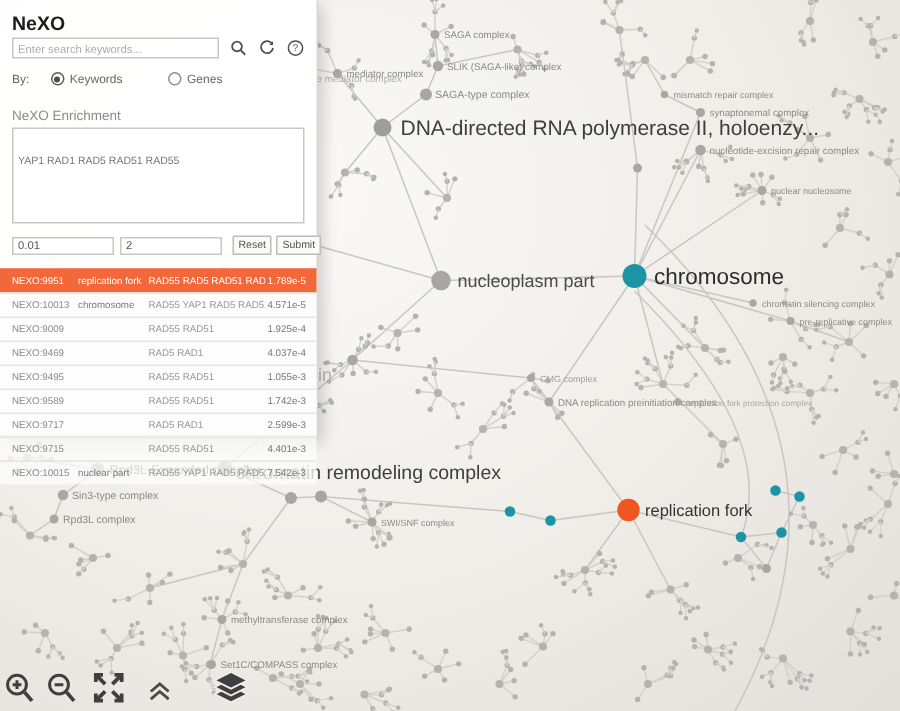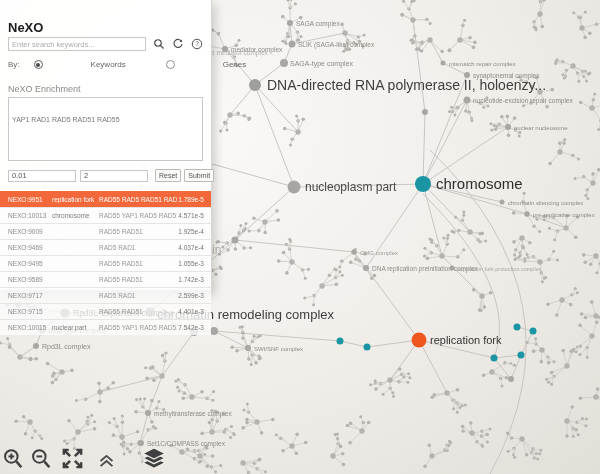--- a/index.html
+++ b/index.html
@@ -4,29 +4,29 @@
 <style>
   html,body{margin:0;padding:0;}
   #stage{position:relative;width:600px;height:474px;overflow:hidden;
     font-family:"Liberation Sans","DejaVu Sans",sans-serif;
     background:radial-gradient(ellipse at 35% 28%, #faf9f7 0%, #f0ede9 55%, #e2dfd9 100%);}
   #graph{position:absolute;left:0;top:0;}
   
   #panel{position:absolute;left:0;top:0;width:211px;height:290px;
     background:rgba(255,255,255,0.94);border-right:1px solid #d9d7d3;border-bottom:1px solid #d9d7d3;
     box-shadow:3px 4px 10px rgba(0,0,0,0.18);z-index:5;}
-  .ptitle{font-size:13px;font-weight:bold;color:#1c1c1c;padding:20px 8px 1px;}
+  .ptitle{font-size:13px;font-weight:bold;color:#1c1c1c;padding:8px 8px 1px;}
   .srow{display:flex;align-items:center;margin:1px 8px 0;}
   .srow input{width:130px;height:12px;border:1px solid #c9c7c3;font-size:7.5px;color:#555;
     padding:0 3px;outline:none;background:#fff;}
   .srow input::placeholder{color:#ababab;}
   .icbtn{margin-left:7px;display:flex;align-items:center;cursor:pointer;}
   .byrow{display:flex;align-items:center;margin:9px 8px 0;font-size:8px;color:#666;}
-  .radio-opt{display:flex;align-items:center;margin-left:14px;cursor:pointer;gap:44px;}
-  .radio-opt:last-child{margin-left:40px;}
+  .radio-opt{display:flex;align-items:center;margin-left:14px;cursor:pointer;}
+  .radio-opt:last-child{margin-left:30px;}
   .rb{width:7px;height:7px;border:1px solid #8f8f8f;border-radius:50%;margin-right:4px;position:relative;background:#fff;}
   .rb.checked{border-color:#5c5c5c;}
   .rb.checked::after{content:"";position:absolute;left:1.5px;top:1.5px;width:4px;height:4px;border-radius:50%;background:#4c4c4c;}
   .section-h{font-size:9px;color:#8a8a8a;margin:15px 8px 3px;}
   #genes-box{display:block;width:187px;height:26px;margin:0 8px;border:1px solid #c9c7c3;
     font-family:"Liberation Sans",sans-serif;font-size:7px;color:#777;padding:18px 3px;resize:none;outline:none;background:#fff;}
   .numrow{display:flex;align-items:center;margin:8px 8px 0;}
   .numrow input{width:60px;height:10px;border:1px solid #c9c7c3;font-size:7.5px;color:#555;padding:0 3px;outline:none;margin-right:4px;background:#fff;}
   .pbtn{font-size:7px;color:#555;border:1px solid #bdbbb7;background:#fafaf9;padding:2px 3px;margin-left:3px;cursor:pointer;border-radius:1px;white-space:nowrap;}
   #results{margin-top:9px;}

